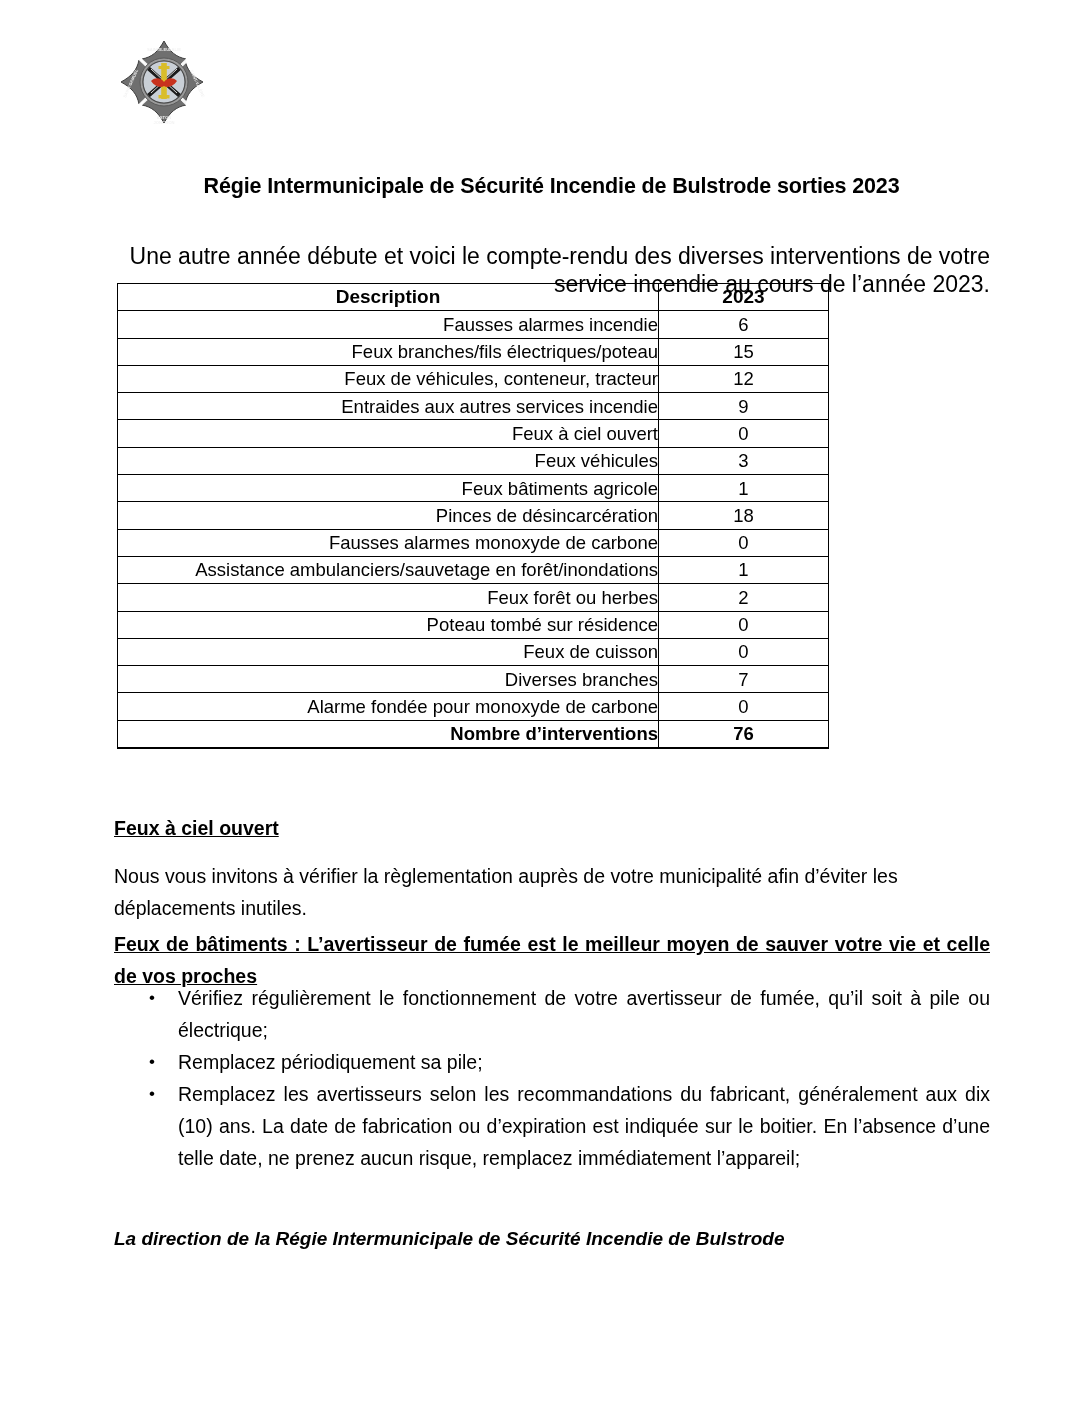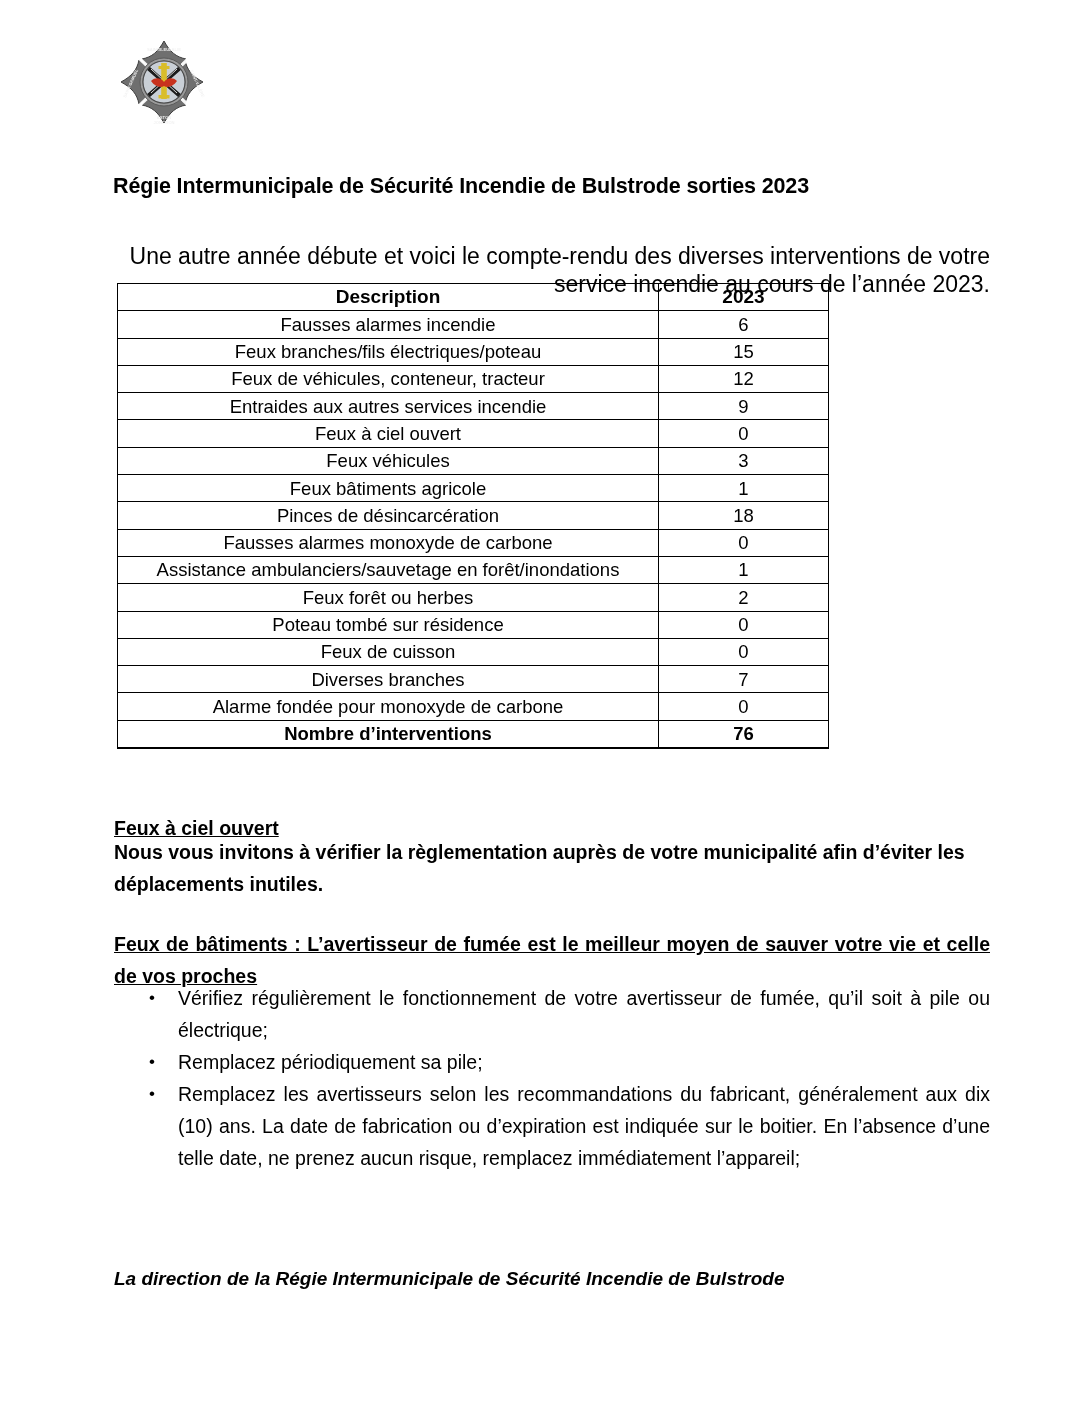--- a/index.html
+++ b/index.html
@@ -33,20 +33,21 @@
     height: 92px;
   }
   .logo-wrap svg { display: block; }
 
   
   .doc-title {
     position: absolute;
     left: 113px;
     top: 160px;
     width: 877px;
+    text-align: center;
     font-size: 21.5px;
     font-weight: bold;
     letter-spacing: -0.15px;
     line-height: 1.2;
   }
 
   
   .intro {
     position: absolute;
     left: 114px;
@@ -82,21 +83,21 @@
     font-weight: normal;
     vertical-align: middle;
     line-height: 1.05;
   }
   table.sorties th {
     font-weight: bold;
     text-align: center;
     font-size: 19px;
   }
   td.desc {
-    text-align: center;
+    text-align: right;
     padding-left: 9px;
   }
   td.val {
     text-align: center;
     font-weight: bold;
     font-size: 18.5px;
   }
   tr.total td {
     font-weight: bold;
     border-bottom-width: 2.6px;
@@ -111,21 +112,21 @@
     text-decoration: underline;
     line-height: 32px;
   }
   .sec-body {
     position: absolute;
     font-size: 19.5px;
     line-height: 32px;
   }
 
   #openfire-head { left: 114px; top: 812px; width: 876px; }
-  #openfire-body { left: 114px; top: 836px; width: 876px; font-weight: bold; }
+  #openfire-body { left: 114px; top: 860px; width: 876px; }
 
   #bldg-head {
     left: 114px; top: 928px; width: 876px;
     text-align: justify;
     text-align-last: left;
   }
   #bldg-head .u-line { text-decoration: underline; }
 
   
   .bullets {
@@ -155,21 +156,20 @@
 
   
   .signature {
     position: absolute;
     left: 114px;
     top: 1228px;
     width: 876px;
     font-size: 19px;
     font-weight: bold;
     font-style: italic;
-    margin-top: 40px;
   }
 </style>
 </head>
 <body>
 
 <div class="page">
 
   <div class="logo-wrap">
     <svg width="92" height="92" viewBox="0 0 92 92" aria-hidden="true">
       <defs>

